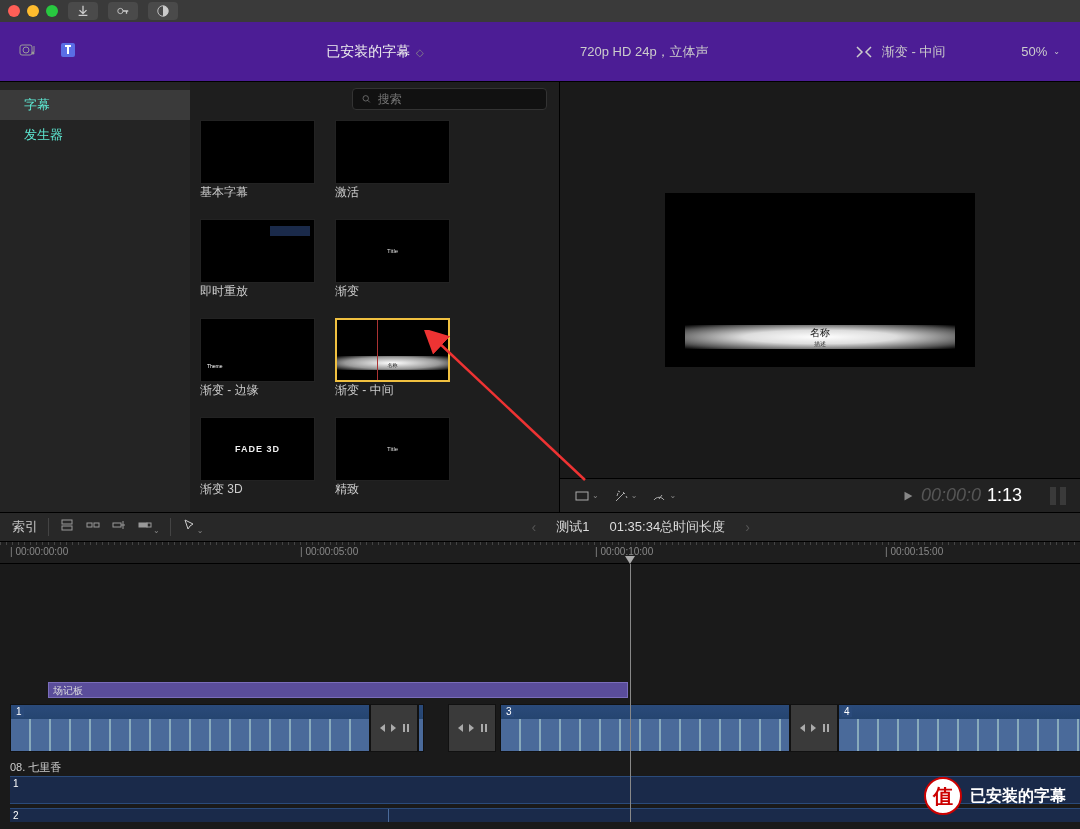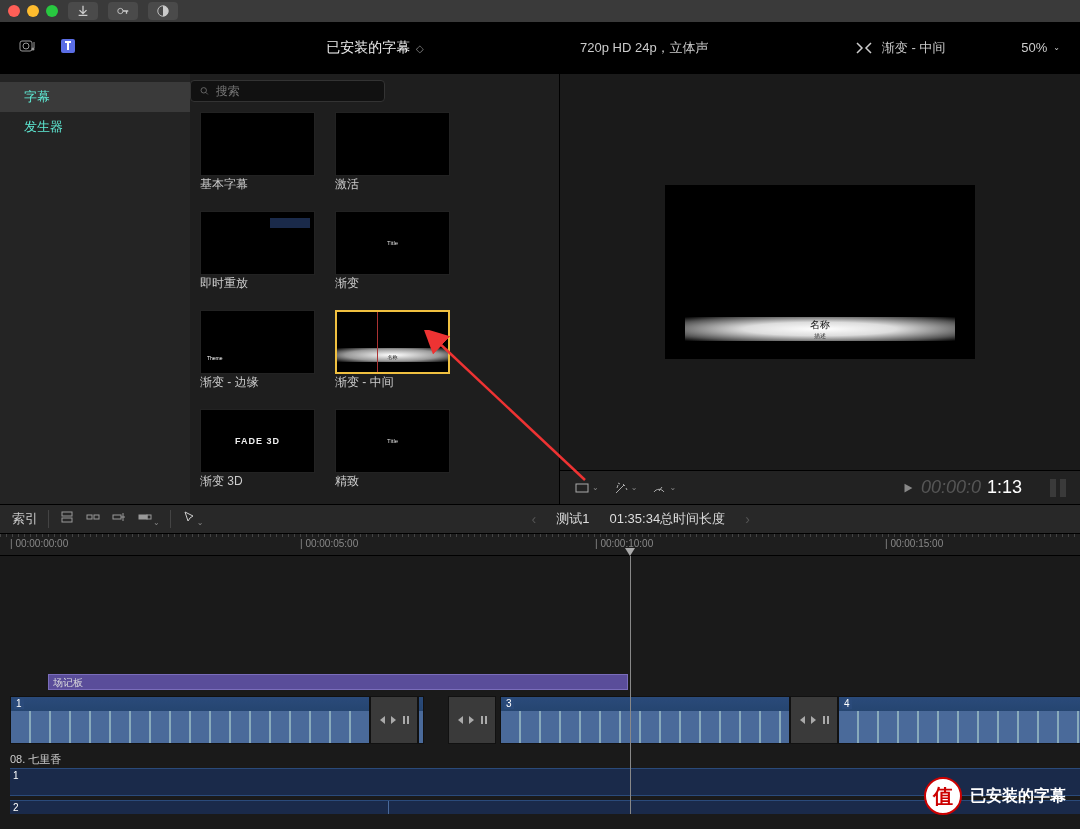--- a/index.html
+++ b/index.html
@@ -9,42 +9,42 @@
   .titlebar { height: 22px; background: #3a3a3a; display: flex; align-items: center; padding: 0 8px; gap: 6px; }
   .traffic { display: flex; gap: 7px; }
   .traffic span { width: 12px; height: 12px; border-radius: 50%; }
   .tr-red { background: #ff5f57; }
   .tr-yel { background: #febc2e; }
   .tr-grn { background: #28c840; }
   .tb-btn { background: #4a4a4a; height: 18px; padding: 0 8px; border-radius: 4px; display: flex; align-items: center; justify-content: center; color: #ccc; margin-left: 4px; cursor: pointer; }
   .tb-btn svg { width: 14px; height: 14px; fill: #ccc; }
   
   
-  .toolbar2 { height: 52px; background: #000000; display: flex; align-items: center; border-bottom: 1px solid #000; }
+  .toolbar2 { height: 60px; background: #4c1d95; display: flex; align-items: center; border-bottom: 1px solid #000; }
   .toolbar2 .left { width: 190px; display: flex; gap: 20px; padding-left: 18px; }
   .tool-ic { cursor: pointer; }
   .tool-ic svg { width: 20px; height: 20px; }
   .center-title { flex: 0 0 370px; text-align: center; color: #eee; font-size: 14px; cursor: pointer; }
   .viewer-header { flex: 1; display: flex; align-items: center; padding: 0 20px; font-size: 13px; color: #ccc; }
   .viewer-header .spec { flex: 0 0 200px; }
   .viewer-header .titlewrap { flex: 1; display: flex; align-items: center; gap: 10px; justify-content: center; }
   .viewer-header .zoom { display: flex; align-items: center; gap: 6px; cursor: pointer; }
   
   
   .main { display: flex; height: 430px; }
   
   
   .sidebar { width: 190px; background: #242424; padding-top: 8px; }
   .side-item { padding: 6px 12px; font-size: 13px; color: #5eead4; cursor: pointer; display: flex; align-items: center; gap: 6px; }
   .side-item.sel { background: #3a3a3a; }
   .side-ic { width: 6px; height: 6px; border-top: 1px solid #888; border-right: 1px solid #888; transform: rotate(45deg); visibility: hidden; }
   
   
   .browser { flex: 0 0 370px; background: #1e1e1e; display: flex; flex-direction: column; border-right: 1px solid #000; }
-  .search-row { padding: 6px 0; display: flex; justify-content: flex-start; }
+  .search-row { padding: 6px 12px; display: flex; justify-content: flex-end; }
   .search-box { background: #111; border: 1px solid #333; border-radius: 4px; width: 195px; height: 22px; display: flex; align-items: center; padding: 0 8px; gap: 6px; }
   .search-box input { background: transparent; border: none; outline: none; color: #aaa; width: 100%; font-size: 12px; }
   .search-box svg { width: 12px; height: 12px; fill: #888; }
   
   .thumbs { padding: 4px 10px; overflow: hidden; }
   .thumb-row { display: flex; gap: 20px; margin-bottom: 18px; }
   .thumb { width: 115px; cursor: pointer; }
   .thumb .img { width: 115px; height: 64px; background: #000; border: 1px solid #222; position: relative; overflow: hidden; }
   .thumb.sel .img { border: 2px solid #f0c040; }
   .thumb .lbl { font-size: 12px; color: #ccc; }

